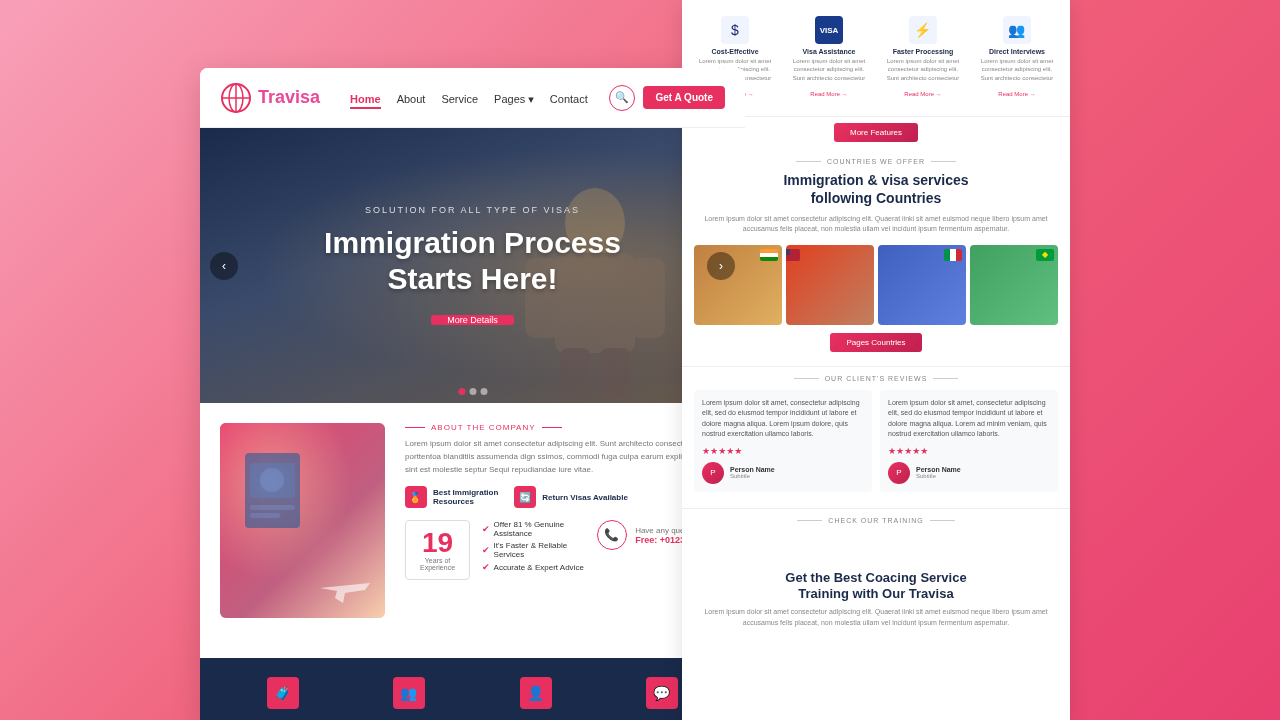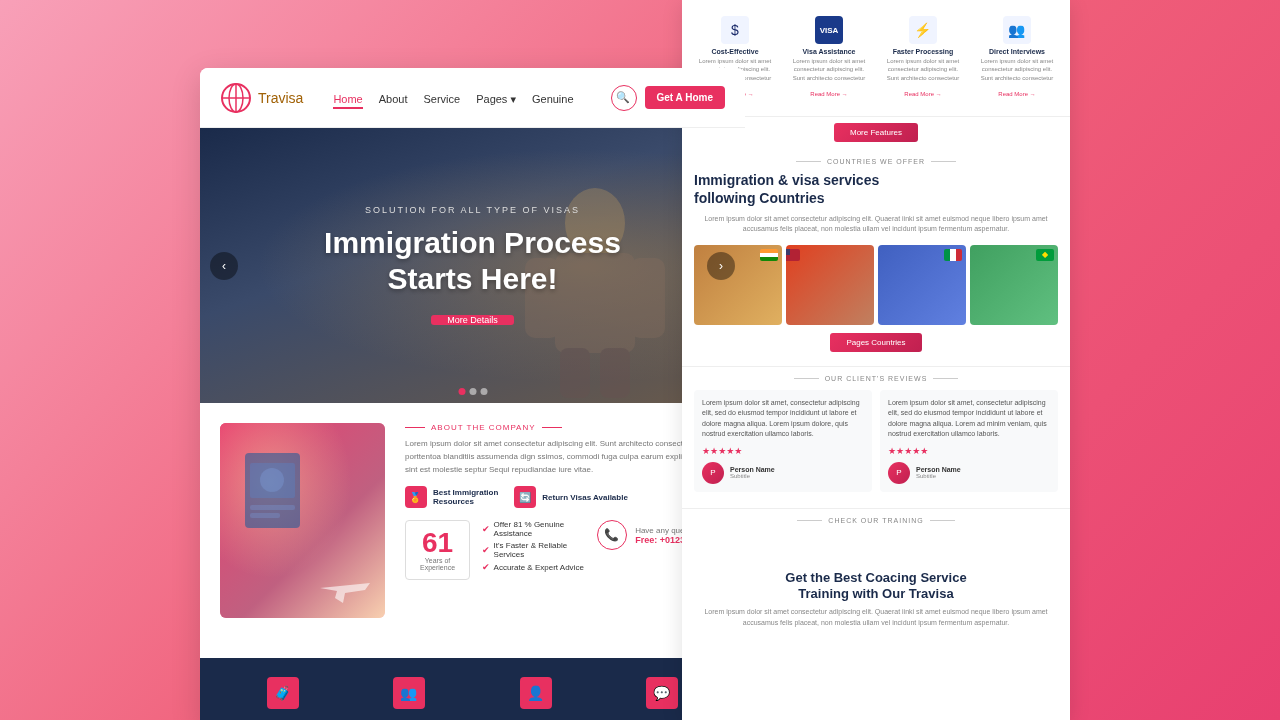--- a/index.html
+++ b/index.html
@@ -55,39 +55,40 @@
     .logo {
       display: flex;
       align-items: center;
       gap: 6px;
     }
     .logo-icon {
       width: 32px;
       height: 32px;
     }
     .logo-text {
-      font-size: 14px;
-      font-weight: 400;
-      color: #a16207;
+      font-size: 18px;
+      font-weight: 700;
+      color: #ec4899;
     }
     .nav-links {
       display: flex;
       gap: 16px;
       margin-left: 30px;
       list-style: none;
     }
     .nav-links li a {
       font-size: 11px;
       color: #333;
       text-decoration: none;
     }
     .nav-links li a.active {
       color: #e83060;
       border-bottom: 2px solid #e83060;
       padding-bottom: 2px;
+      font-weight: bold;
     }
     .nav-right {
       margin-left: auto;
       display: flex;
       align-items: center;
       gap: 8px;
     }
     .search-btn {
       width: 26px;
       height: 26px;
@@ -478,21 +479,21 @@
     .section-label::before, .section-label::after {
       content: '';
       width: 25px;
       height: 1px;
       background: #ccc;
     }
     .section-title {
       font-size: 14px;
       font-weight: 700;
       color: #1a2a4a;
-      text-align: left;
+      text-align: center;
       line-height: 1.3;
       margin-bottom: 6px;
     }
     .section-desc {
       font-size: 7px;
       color: #888;
       text-align: center;
       line-height: 1.5;
       margin-bottom: 10px;
     }
@@ -673,25 +674,25 @@
         <line x1="2" y1="16" x2="30" y2="16" stroke="#e83060" stroke-width="1.5"></line>
         <line x1="16" y1="2" x2="16" y2="30" stroke="#e83060" stroke-width="1.5"></line>
       </svg>
       <span class="logo-text">Travisa</span>
     </div>
     <ul class="nav-links">
       <li><a href="#" class="active">Home</a></li>
       <li><a href="#">About</a></li>
       <li><a href="#">Service</a></li>
       <li><a href="#">Pages ▾</a></li>
-      <li><a href="#">Genuine</a></li>
+      <li><a href="#">Contact</a></li>
     </ul>
     <div class="nav-right">
       <div class="search-btn">🔍</div>
-      <button class="get-quote-btn">Get A Home</button>
+      <button class="get-quote-btn">Get A Quote</button>
     </div>
   </nav>
 
   <div class="hero">
     <div class="hero-bg"></div>
     <div class="hero-img-placeholder"></div>
 
     <svg style="position:absolute;right:60px;bottom:0;opacity:0.3;z-index:1" width="180" height="220" viewBox="0 0 180 220">
       <ellipse cx="90" cy="40" rx="30" ry="35" fill="#c8a060"></ellipse>
       <rect x="50" y="70" width="80" height="100" rx="10" fill="#8a7060"></rect>
@@ -738,21 +739,21 @@
             <div class="feature-icon">🏅</div>
             <div class="feature-text">Best Immigration<br>Resources</div>
           </div>
           <div class="feature-item">
             <div class="feature-icon">🔄</div>
             <div class="feature-text">Return Visas Available</div>
           </div>
         </div>
         <div class="about-boxes">
           <div class="years-box">
-            <span class="years-num">61</span>
+            <span class="years-num">19</span>
             <span class="years-text">Years of<br>Experience</span>
           </div>
           <div class="services-list">
             <div class="service-item">
               <span class="service-check">✔</span>
               <span>Offer 81 % Genuine Assistance</span>
             </div>
             <div class="service-item">
               <span class="service-check">✔</span>
               <span>It's Faster &amp; Reliable Services</span>

